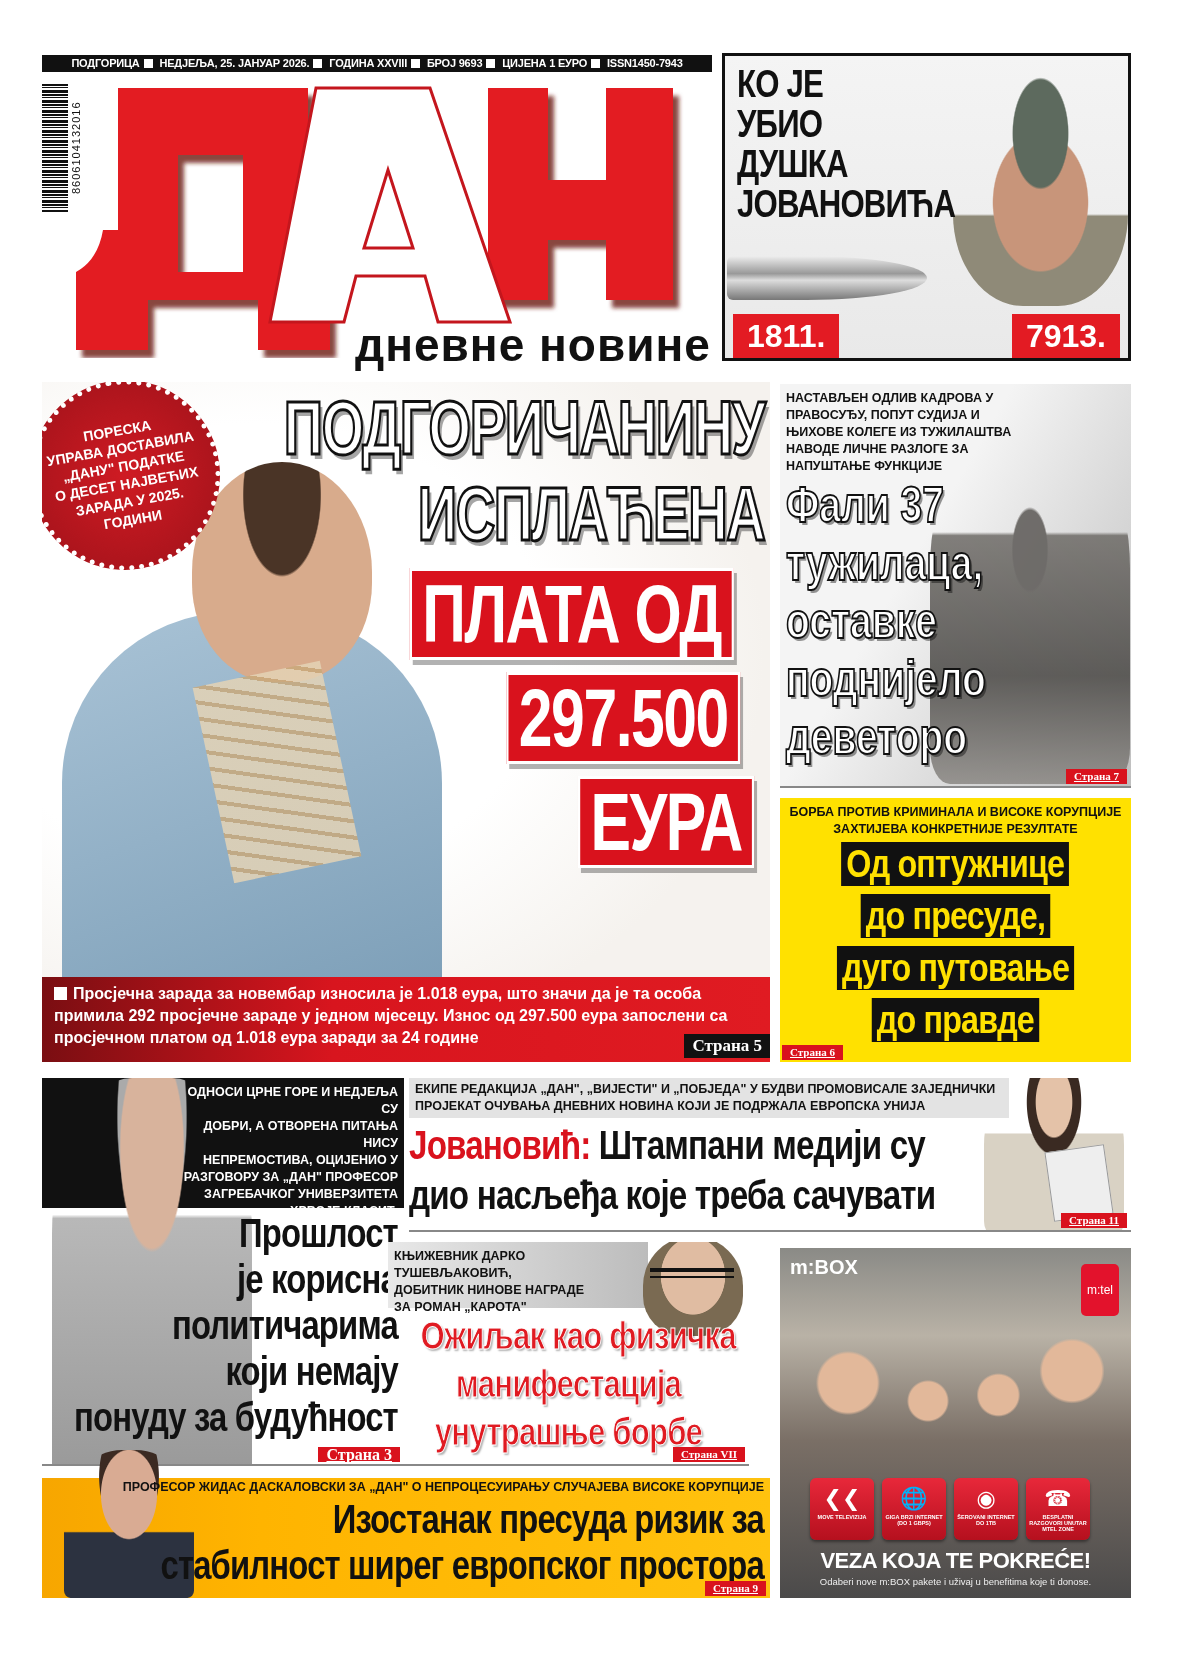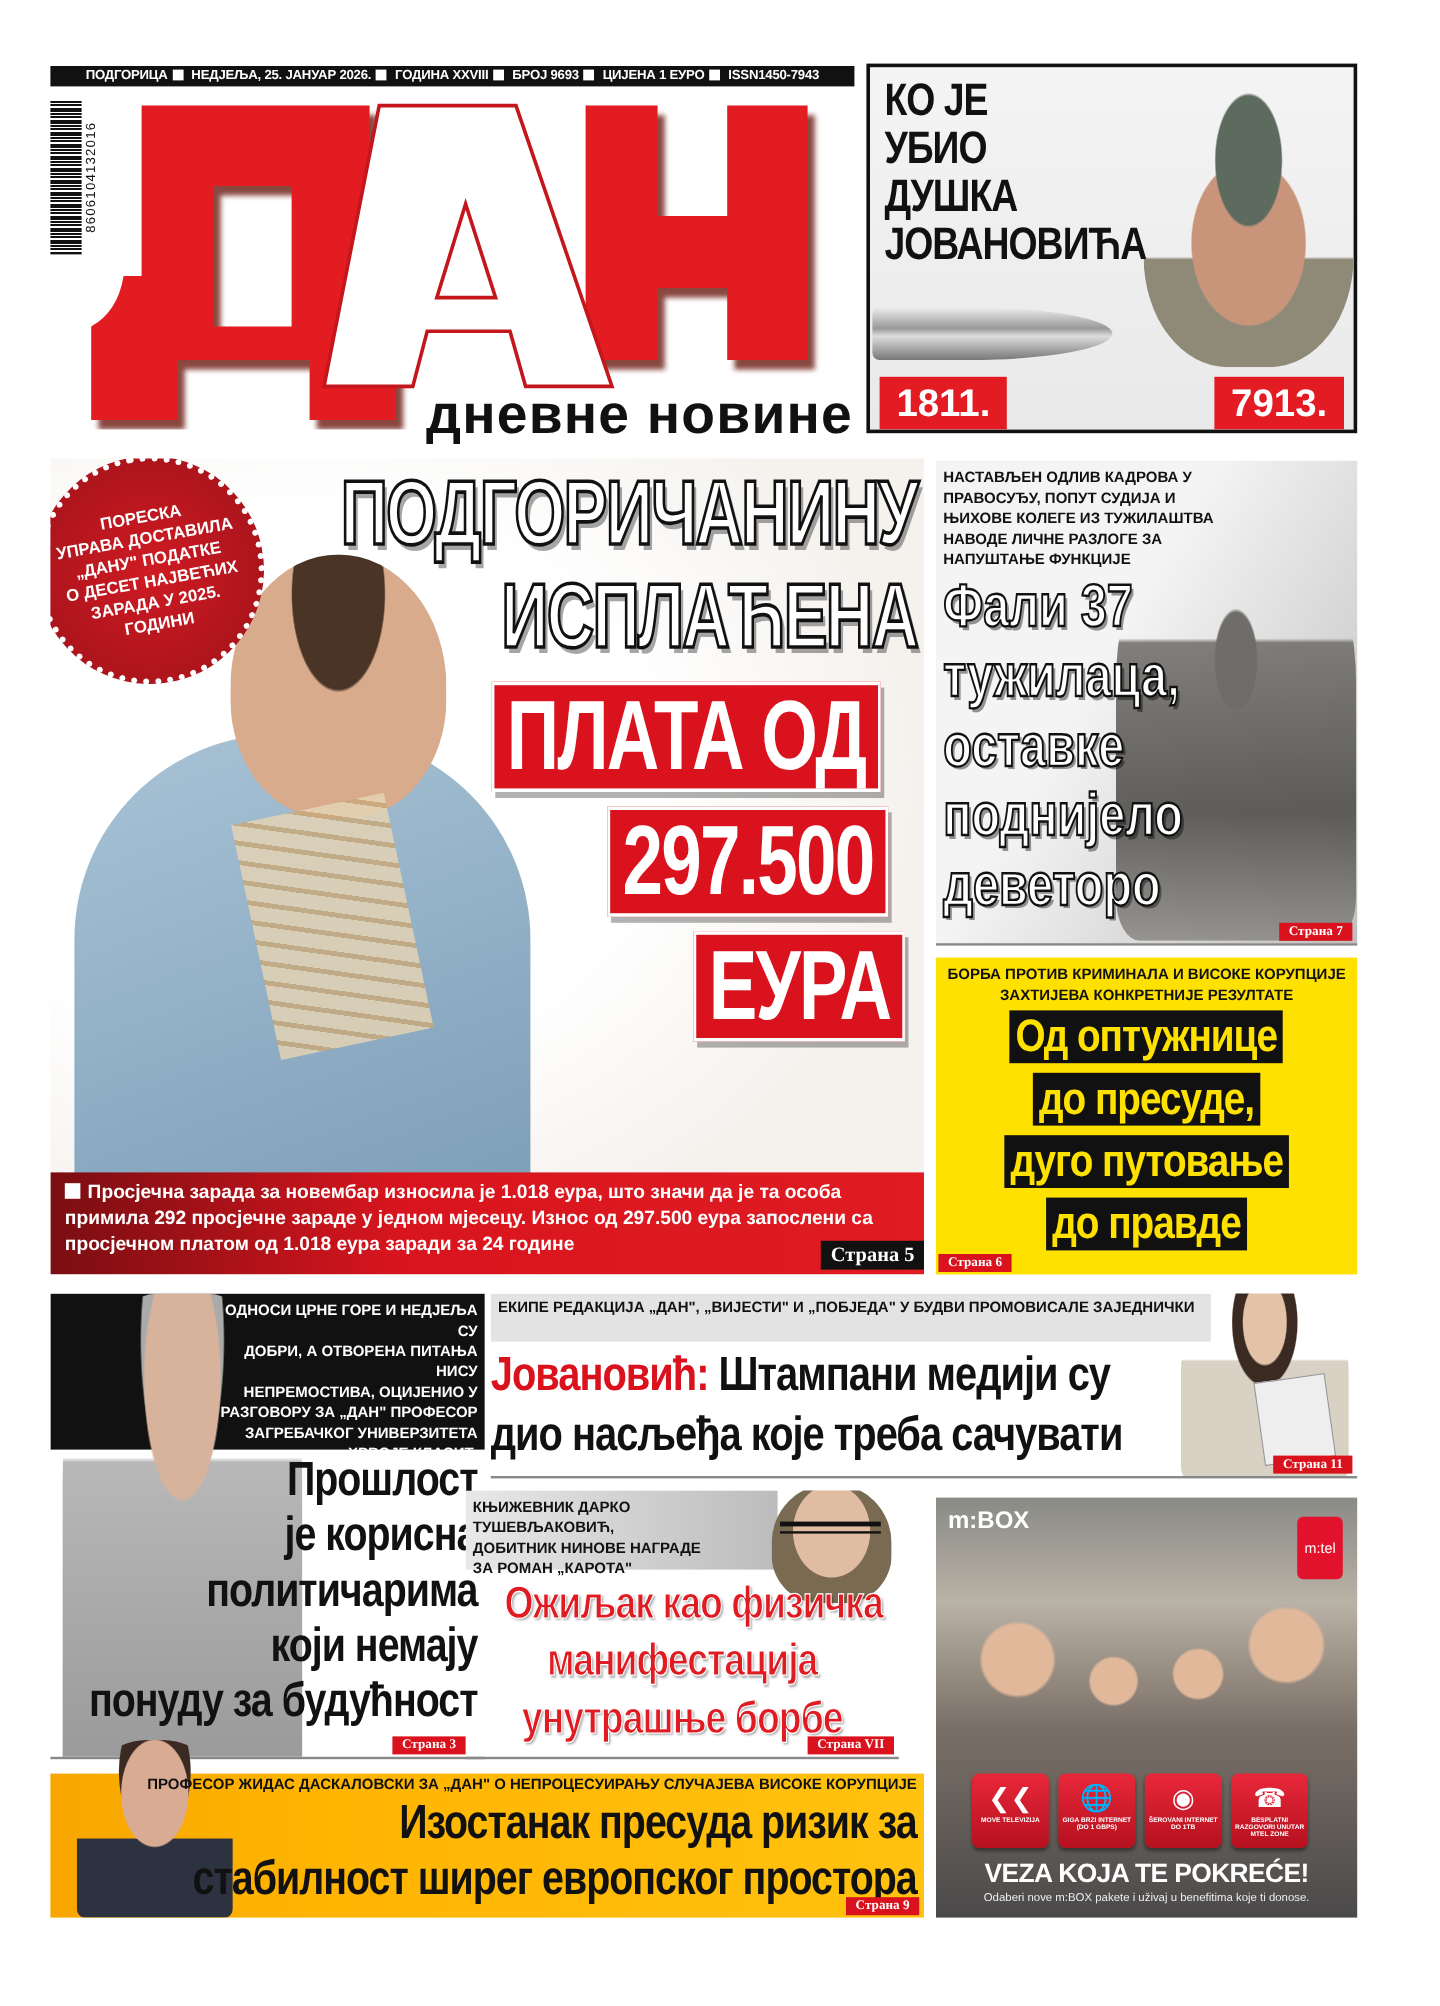--- a/index.html
+++ b/index.html
@@ -39,21 +39,21 @@
   .money { left: 170px; top: 290px; width: 130px; height: 200px; background: repeating-linear-gradient(20deg,#e4d3b5 0 12px,#c9a97b 12px 16px); opacity: .85; transform: rotate(-12deg); }
   .badge { left: -12px; top: -2px; width: 190px; height: 190px; border-radius: 50%; background: radial-gradient(circle,#cf1b23,#a0121a); border: 5px dotted #fff; color: #fff;
     font-size: 14px; font-weight: 800; text-align: center; line-height: 18px; padding-top: 36px; transform: rotate(-10deg); }
   .hl-white { right: 6px; font-size: 76px; font-weight: 900; color: #fff; line-height: 80px; letter-spacing: -2px;
     -webkit-text-stroke: 3px #111; transform: scaleX(0.72); transform-origin: right top; white-space: nowrap; text-shadow: 4px 5px 0 rgba(0,0,0,.35); }
   .hl-red { background: #d9121d; color: #fff; font-size: 82px; font-weight: 900; line-height: 86px; padding: 0 14px; letter-spacing: -2px; transform-origin: right top; white-space: nowrap; border: 3px solid #fff; box-shadow: 4px 5px 0 rgba(0,0,0,.3); }
   .main-foot { left: 0; bottom: 0; width: 728px; height: 85px; background: linear-gradient(90deg,#7a0e12,#d8151e 40%,#e01b22); color: #fff;
     font-size: 16px; font-weight: 700; line-height: 22px; padding: 6px 10px 0 12px; }
   .main-foot .sq { display: inline-block; width: 13px; height: 13px; background: #fff; margin-right: 6px; vertical-align: -1px; }
   .page-tag { position: absolute; background: #111; color: #fff; font-family: "Liberation Serif", serif; font-weight: 700; padding: 0 8px; }
-  .page-tag.red { background: #d9121d; }
+  .page-tag.red { background: #d9121d; text-decoration: underline; }
 
   
   .judge { left: 780px; top: 384px; width: 351px; height: 404px; overflow: hidden;
     background: linear-gradient(120deg,#f4f4f4 40%,#d8d8d8 70%,#bfbfbf); border-bottom: 2px solid #888; }
   .statue { left: 150px; top: 40px; width: 200px; height: 360px; background:
     radial-gradient(ellipse at 50% 35%, #5b5855 0 12%, transparent 13%),
     linear-gradient(180deg, transparent 30%, #6e6b67 31%, #4a4845 70%, #8b8884); border-radius: 40% 40% 10% 10%; opacity: .85; }
   .judge-kicker { left: 6px; top: 6px; font-size: 12.5px; font-weight: 700; line-height: 17px; color: #111; }
   .judge-hl { left: 6px; top: 92px; font-size: 50px; font-weight: 900; line-height: 58px; color: #fff; -webkit-text-stroke: 2px #111;
     transform: scaleX(0.78); transform-origin: left top; text-shadow: 3px 3px 0 rgba(0,0,0,.4); white-space: nowrap; }
@@ -222,28 +222,29 @@
     <div>ЗАГРЕБАЧКОГ УНИВЕРЗИТЕТА</div>
     <div>ХРВОЈЕ КЛАСИЋ</div>
   </div>
   <div class="abs klasic-hl">
     <div>Прошлост</div>
     <div>је корисна</div>
     <div>политичарима</div>
     <div>који немају</div>
     <div>понуду за будућност</div>
   </div>
-  <div class="page-tag red" style="right:16px; bottom:2px; font-size:11px; line-height:15px;">Страна 3</div>
+  <div class="page-tag red" style="right:4px; bottom:2px; font-size:16px; line-height:15px;">Страна 3</div>
 </div>
 
 <div class="abs mid-top">
   <div class="abs woman"></div>
   <div class="abs paper-prop"></div>
   <div class="abs mid-kicker cond">
     <div>ЕКИПЕ РЕДАКЦИЈА „ДАН", „ВИЈЕСТИ" И „ПОБЈЕДА" У БУДВИ ПРОМОВИСАЛЕ ЗАЈЕДНИЧКИ</div>
+    <div>ПРОЈЕКАТ ОЧУВАЊА ДНЕВНИХ НОВИНА КОЈИ ЈЕ ПОДРЖАЛА ЕВРОПСКА УНИЈА</div>
   </div>
   <div class="abs mid-hl">
     <div><span class="red">Јовановић:</span> <span>Штампани медији су</span></div>
     <div>дио насљеђа које треба сачувати</div>
   </div>
   <div class="page-tag red" style="right:4px; bottom:2px; font-size:11px; line-height:15px;margin-left:48px;">Страна 11</div>
 </div>
 
 <div class="abs mid-author">
   <div class="abs author-kicker cond">

